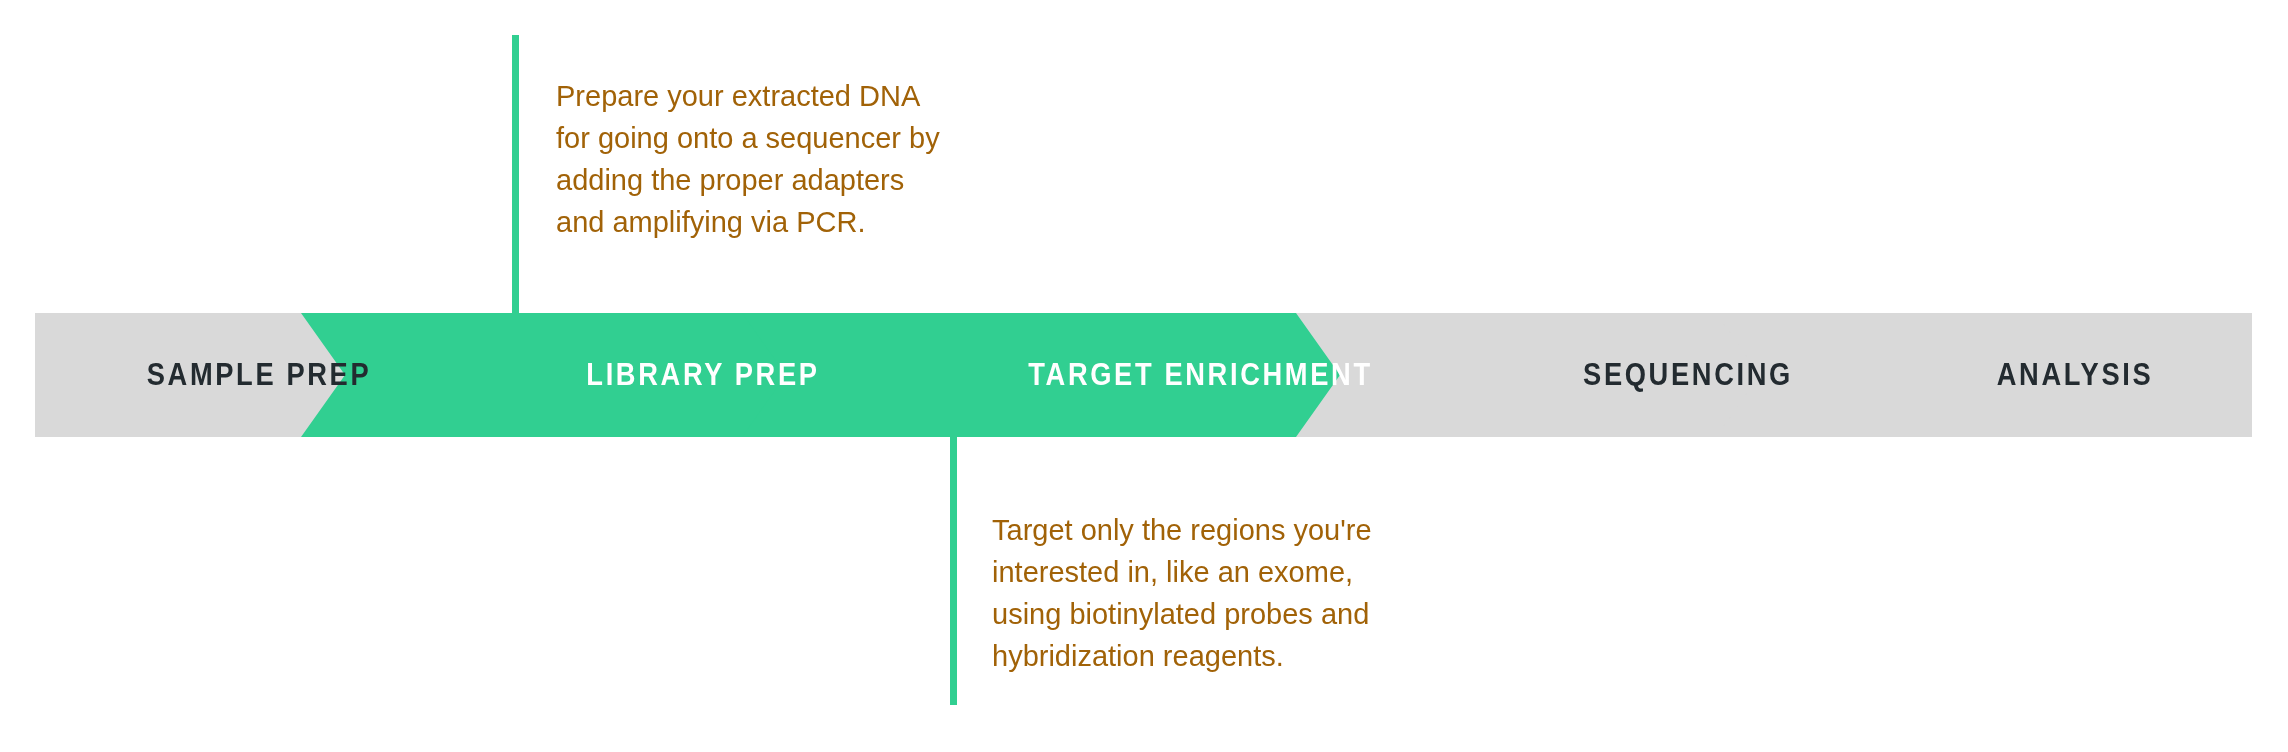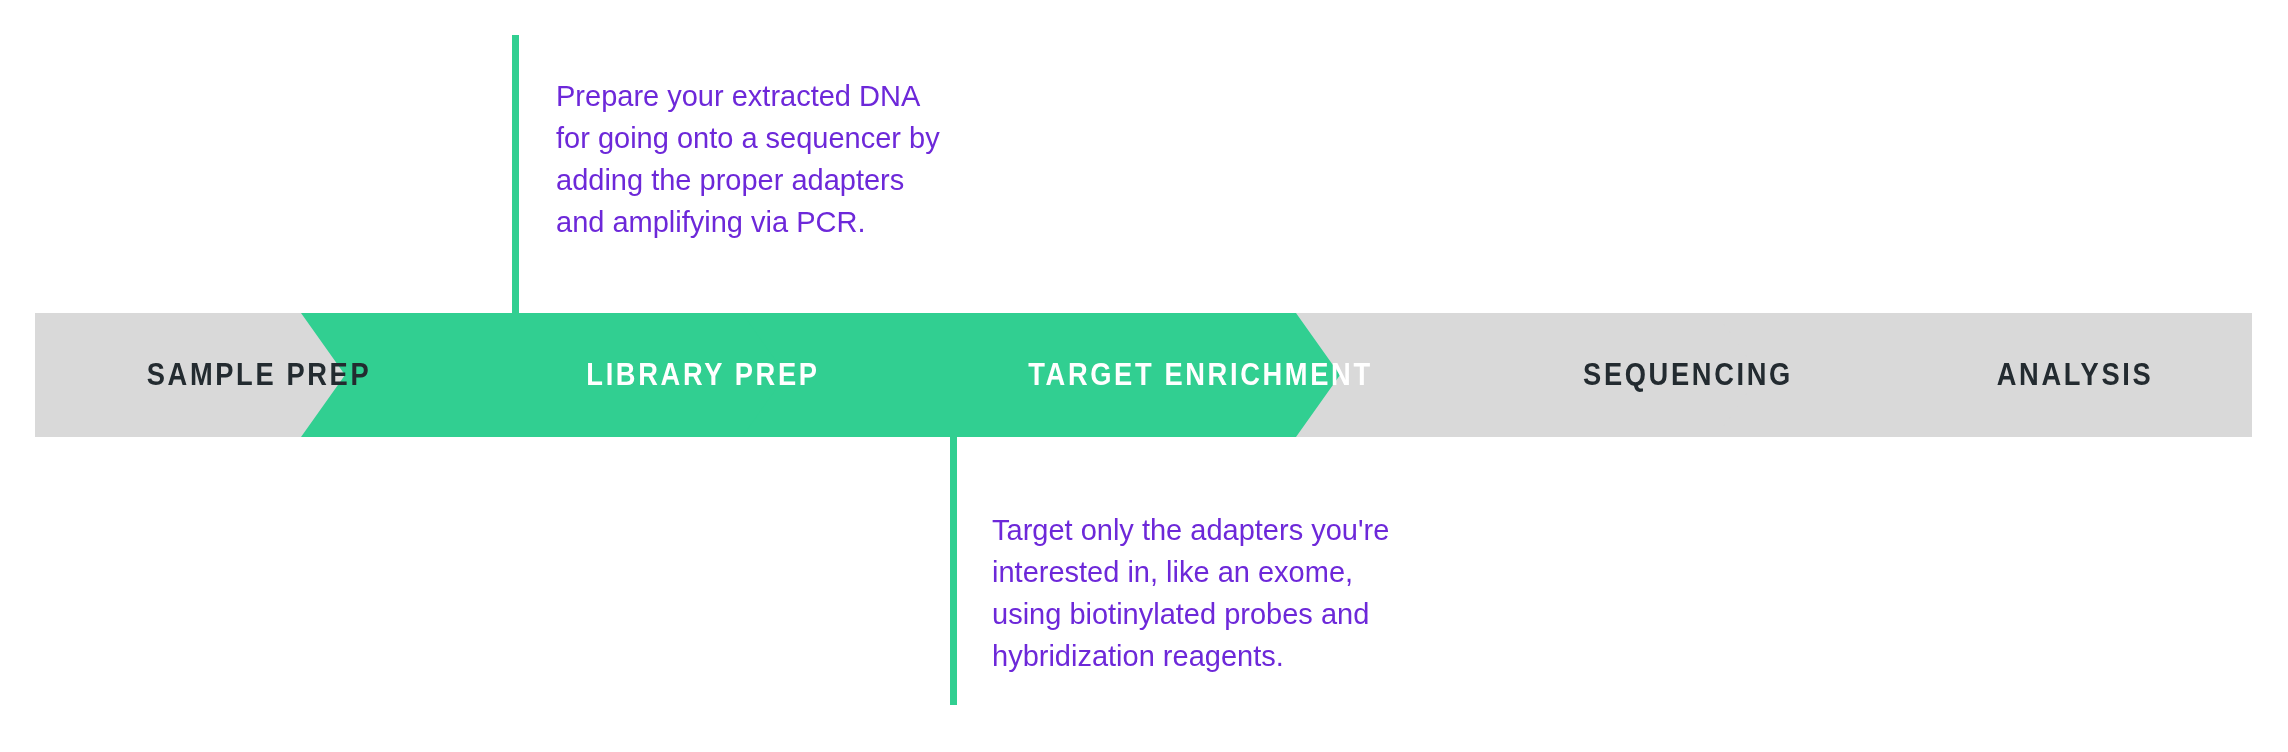--- a/index.html
+++ b/index.html
@@ -60,21 +60,21 @@
     width: 7px;
     background: #31cf91;
   }
 
   
   .callout {
     position: absolute;
     font-family: "Liberation Sans", sans-serif;
     font-size: 29px;
     line-height: 42px;
-    color: #6d28d9;
+    color: #a16207;
     white-space: pre-line;
   }
 </style>
 </head>
 <body>
 
 <div id="workflow-root">
 
   <div id="process-bar">
     <svg viewBox="0 0 2217 124" width="2217" height="124" xmlns="http://www.w3.org/2000/svg">
@@ -98,18 +98,18 @@
   <div class="step-label inactive" style="left:1898px; width:354px;">ANALYSIS</div>
 
   <div class="connector" style="left:512px; top:35px; height:280px;"></div>
   <div class="connector" style="left:950px; top:437px; height:268px;"></div>
 
   <div class="callout" style="left:556px; top:75px; width:430px;">Prepare your extracted DNA
 for going onto a sequencer by
 adding the proper adapters
 and amplifying via PCR.</div>
 
-  <div class="callout" style="left:992px; top:509px; width:440px;">Target only the adapters you're
+  <div class="callout" style="left:992px; top:509px; width:440px;">Target only the regions you're
 interested in, like an exome,
 using biotinylated probes and
 hybridization reagents.</div>
 
 </div>
 
 </body></html>

